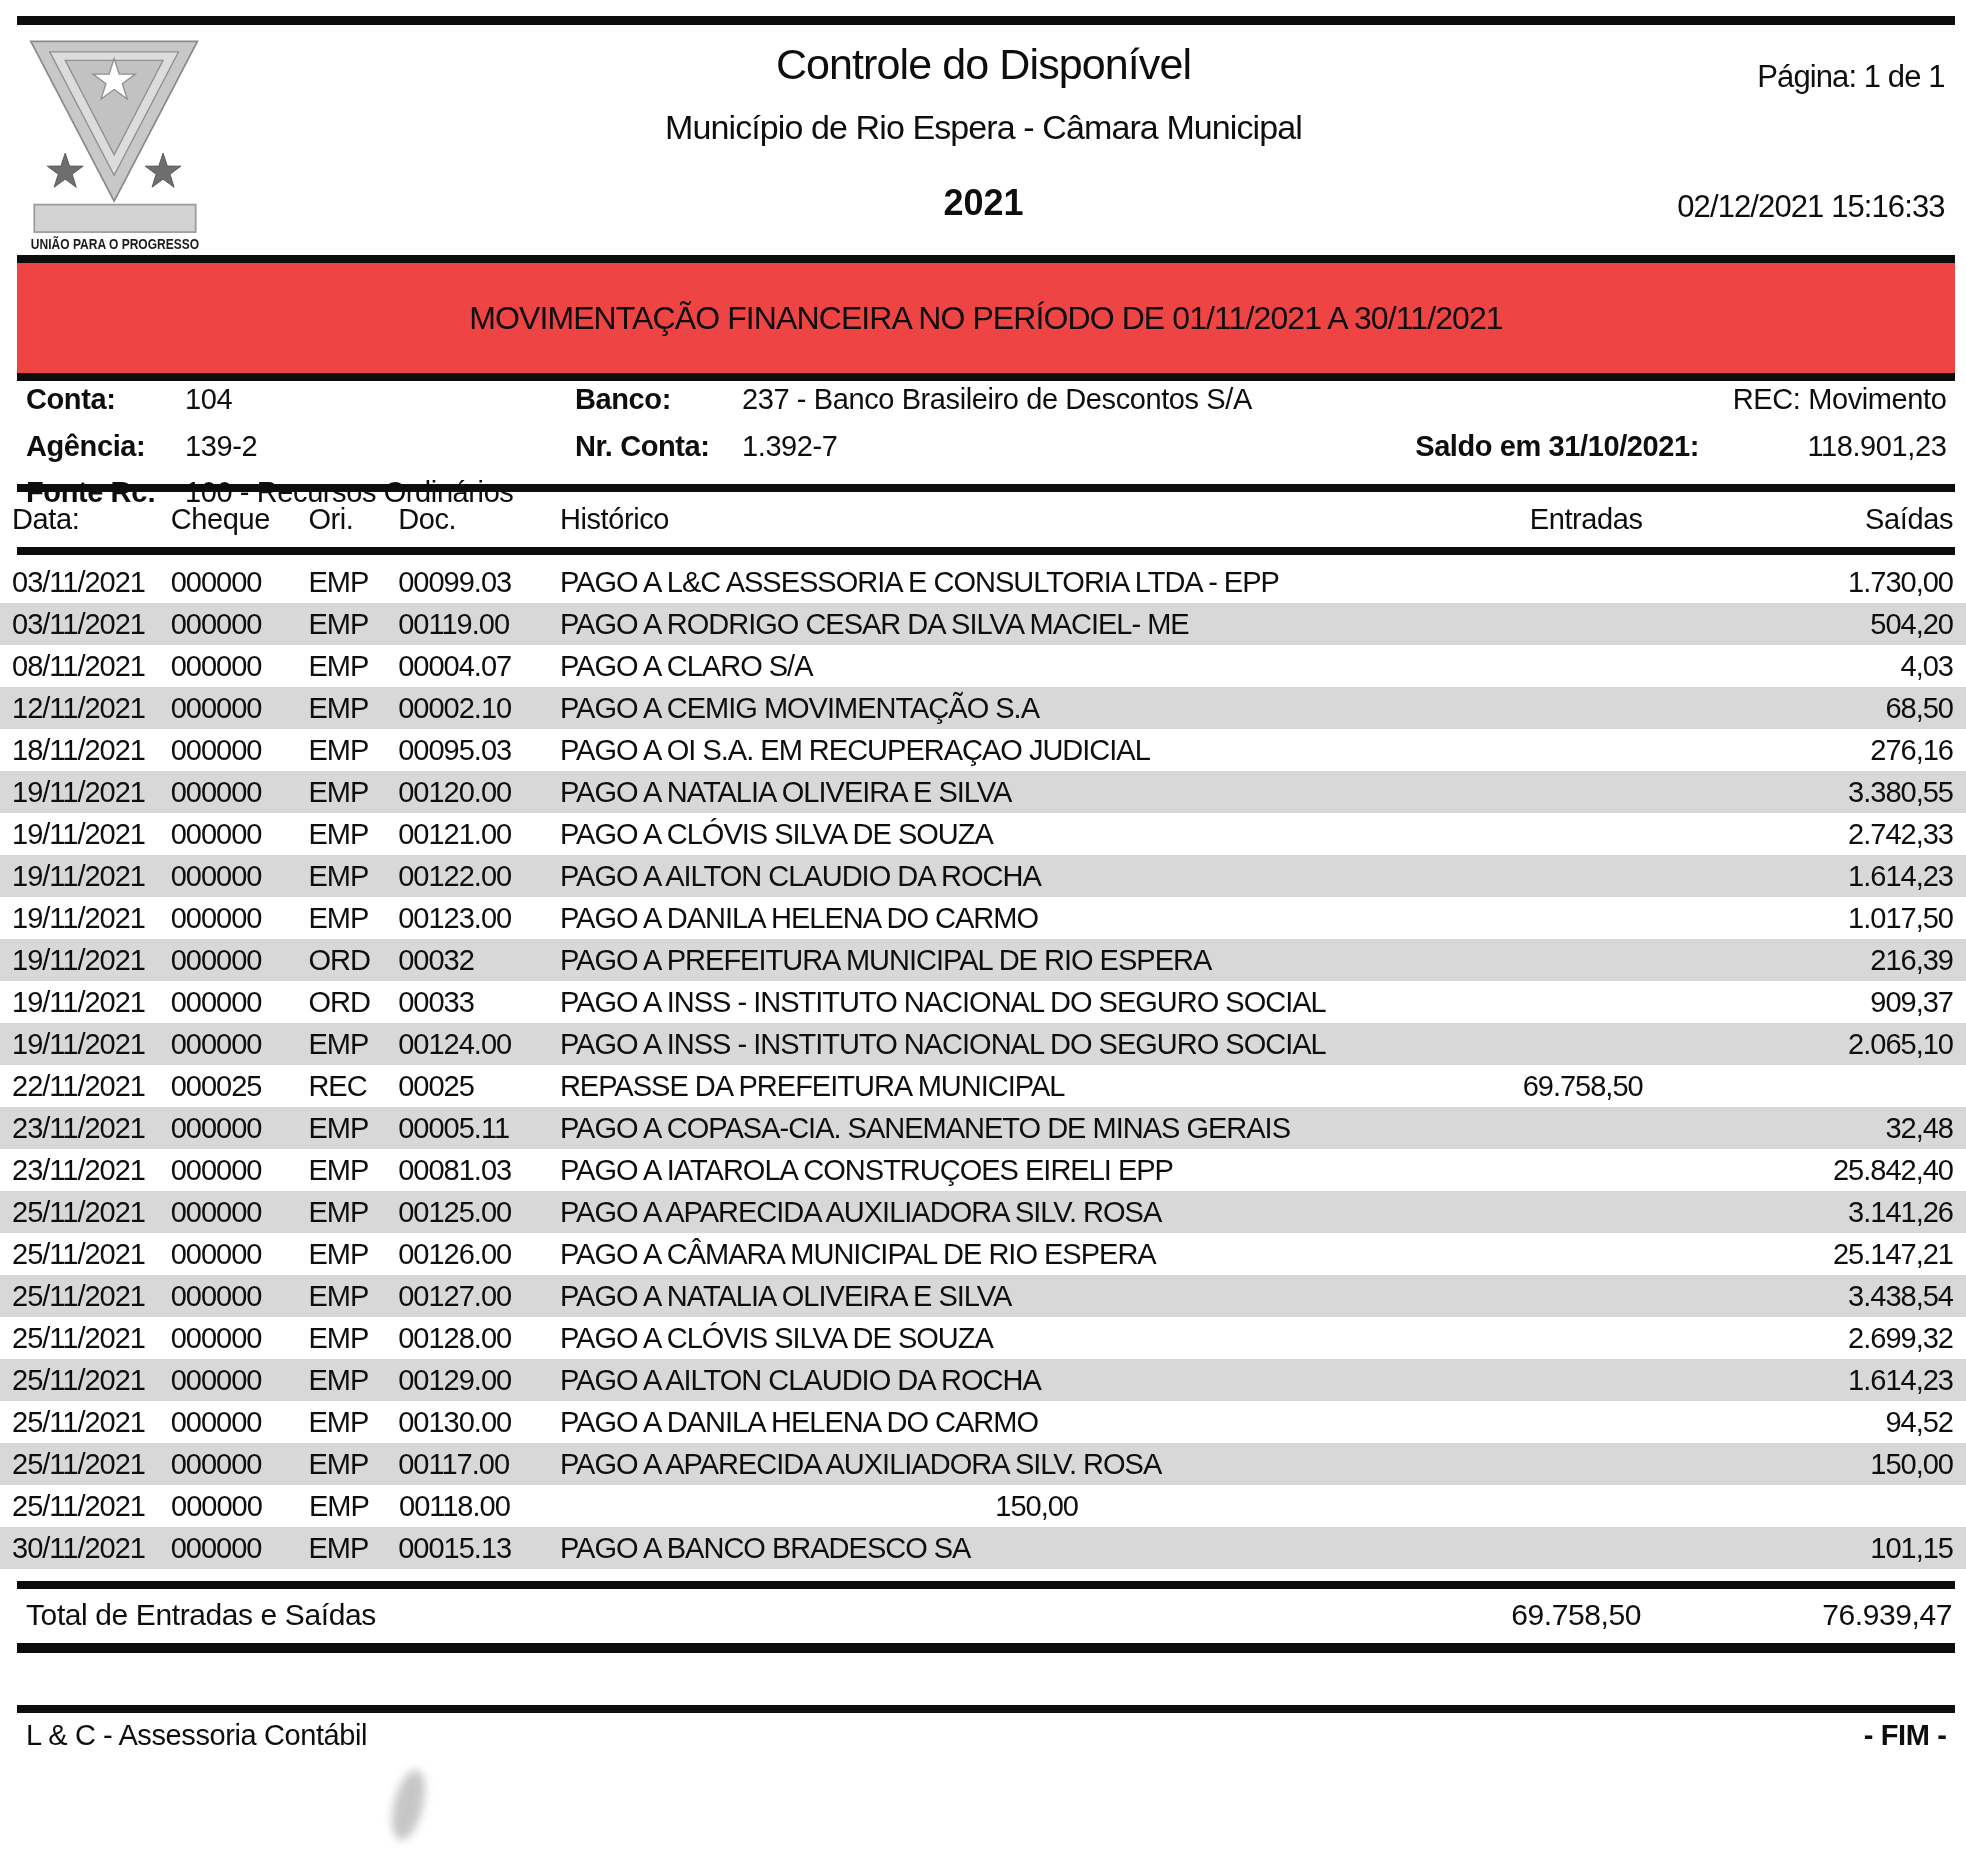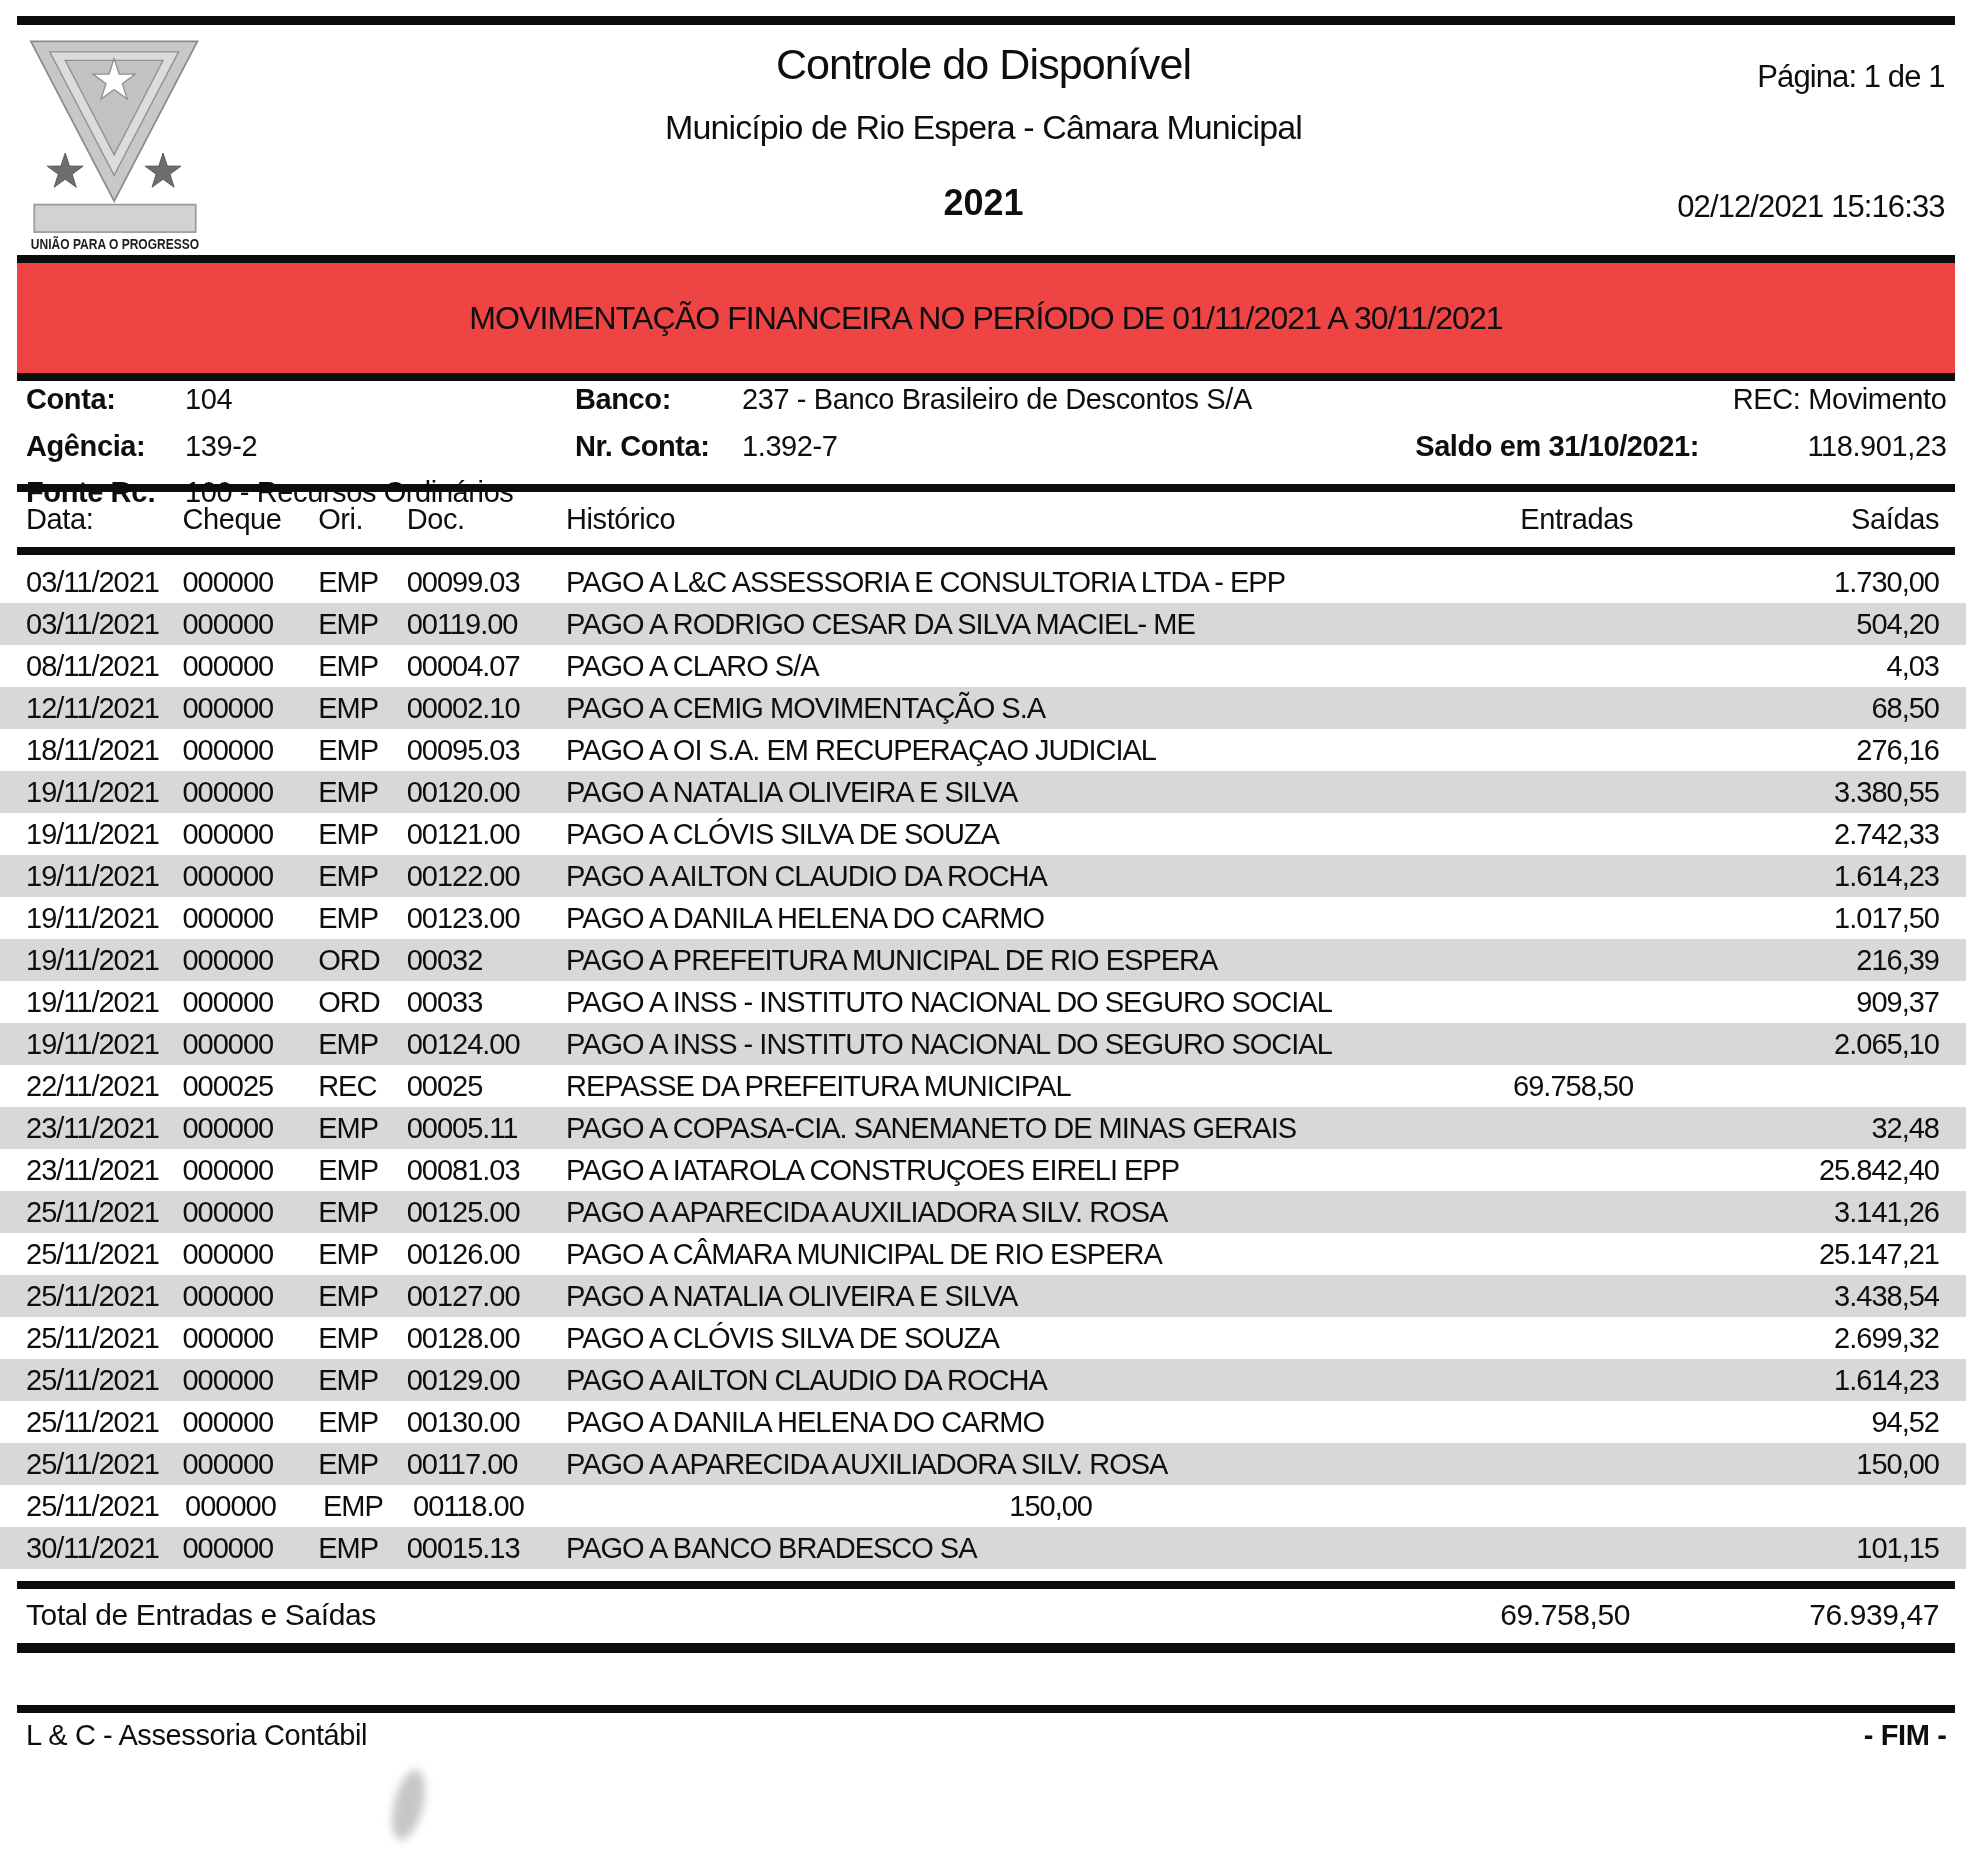--- a/index.html
+++ b/index.html
@@ -27,27 +27,27 @@
   .al-1{top:337px;} .al-2{top:384px;} .al-3{top:430px;}
   .account-line > span{position:absolute;white-space:nowrap;}
   .p-lab1{left:26px;font-weight:bold;} .p-val1{left:185px;}
   .p-lab2{left:575px;font-weight:bold;} .p-val2{left:742px;}
   .p-rec{right:20.6px;}
   .p-saldolab{right:268px;font-weight:bold;}
   .p-saldoval{right:20.6px;}
   
   .trow{position:relative;display:flex;align-items:center;height:42px;font-size:29px;letter-spacing:-1px;white-space:nowrap;}
   .cell{display:block;}
-  .c-data{width:159px;padding-left:26px;box-sizing:content-box;}
+  .c-data{width:159px;padding-left:12px;box-sizing:content-box;}
   .c-cheque{width:138px;}
   .c-ori{width:90px;}
   .c-doc{width:162px;}
   .c-hist{width:879px;overflow:visible;}
   .c-ent{width:206px;text-align:right;}
-  .c-saida{width:311px;text-align:right;padding-right:28px;box-sizing:content-box;}
+  .c-saida{width:311px;text-align:right;padding-right:14px;box-sizing:content-box;}
   .thead{position:absolute;left:0;right:0;top:497px;height:45px;font-size:29px;letter-spacing:-0.4px;}
   .tbody{position:absolute;left:0;right:0;top:561px;}
   .stripe{background:#d8d8d8;}
   
   .totals-row{position:absolute;left:0;right:0;top:1593px;height:43px;display:flex;align-items:center;font-size:30px;letter-spacing:-0.4px;}
   .t-label{width:1409px;padding-left:26px;box-sizing:content-box;}
   .closing-row{position:absolute;left:0;right:0;top:1655px;height:43px;font-size:31px;letter-spacing:-0.4px;}
   .closing-row .lab{position:absolute;left:26px;white-space:nowrap;}
   .closing-row .val{position:absolute;right:20.6px;white-space:nowrap;}
   .footer-row{position:absolute;left:0;right:0;top:1719px;height:38px;font-size:29px;letter-spacing:-0.4px;}

